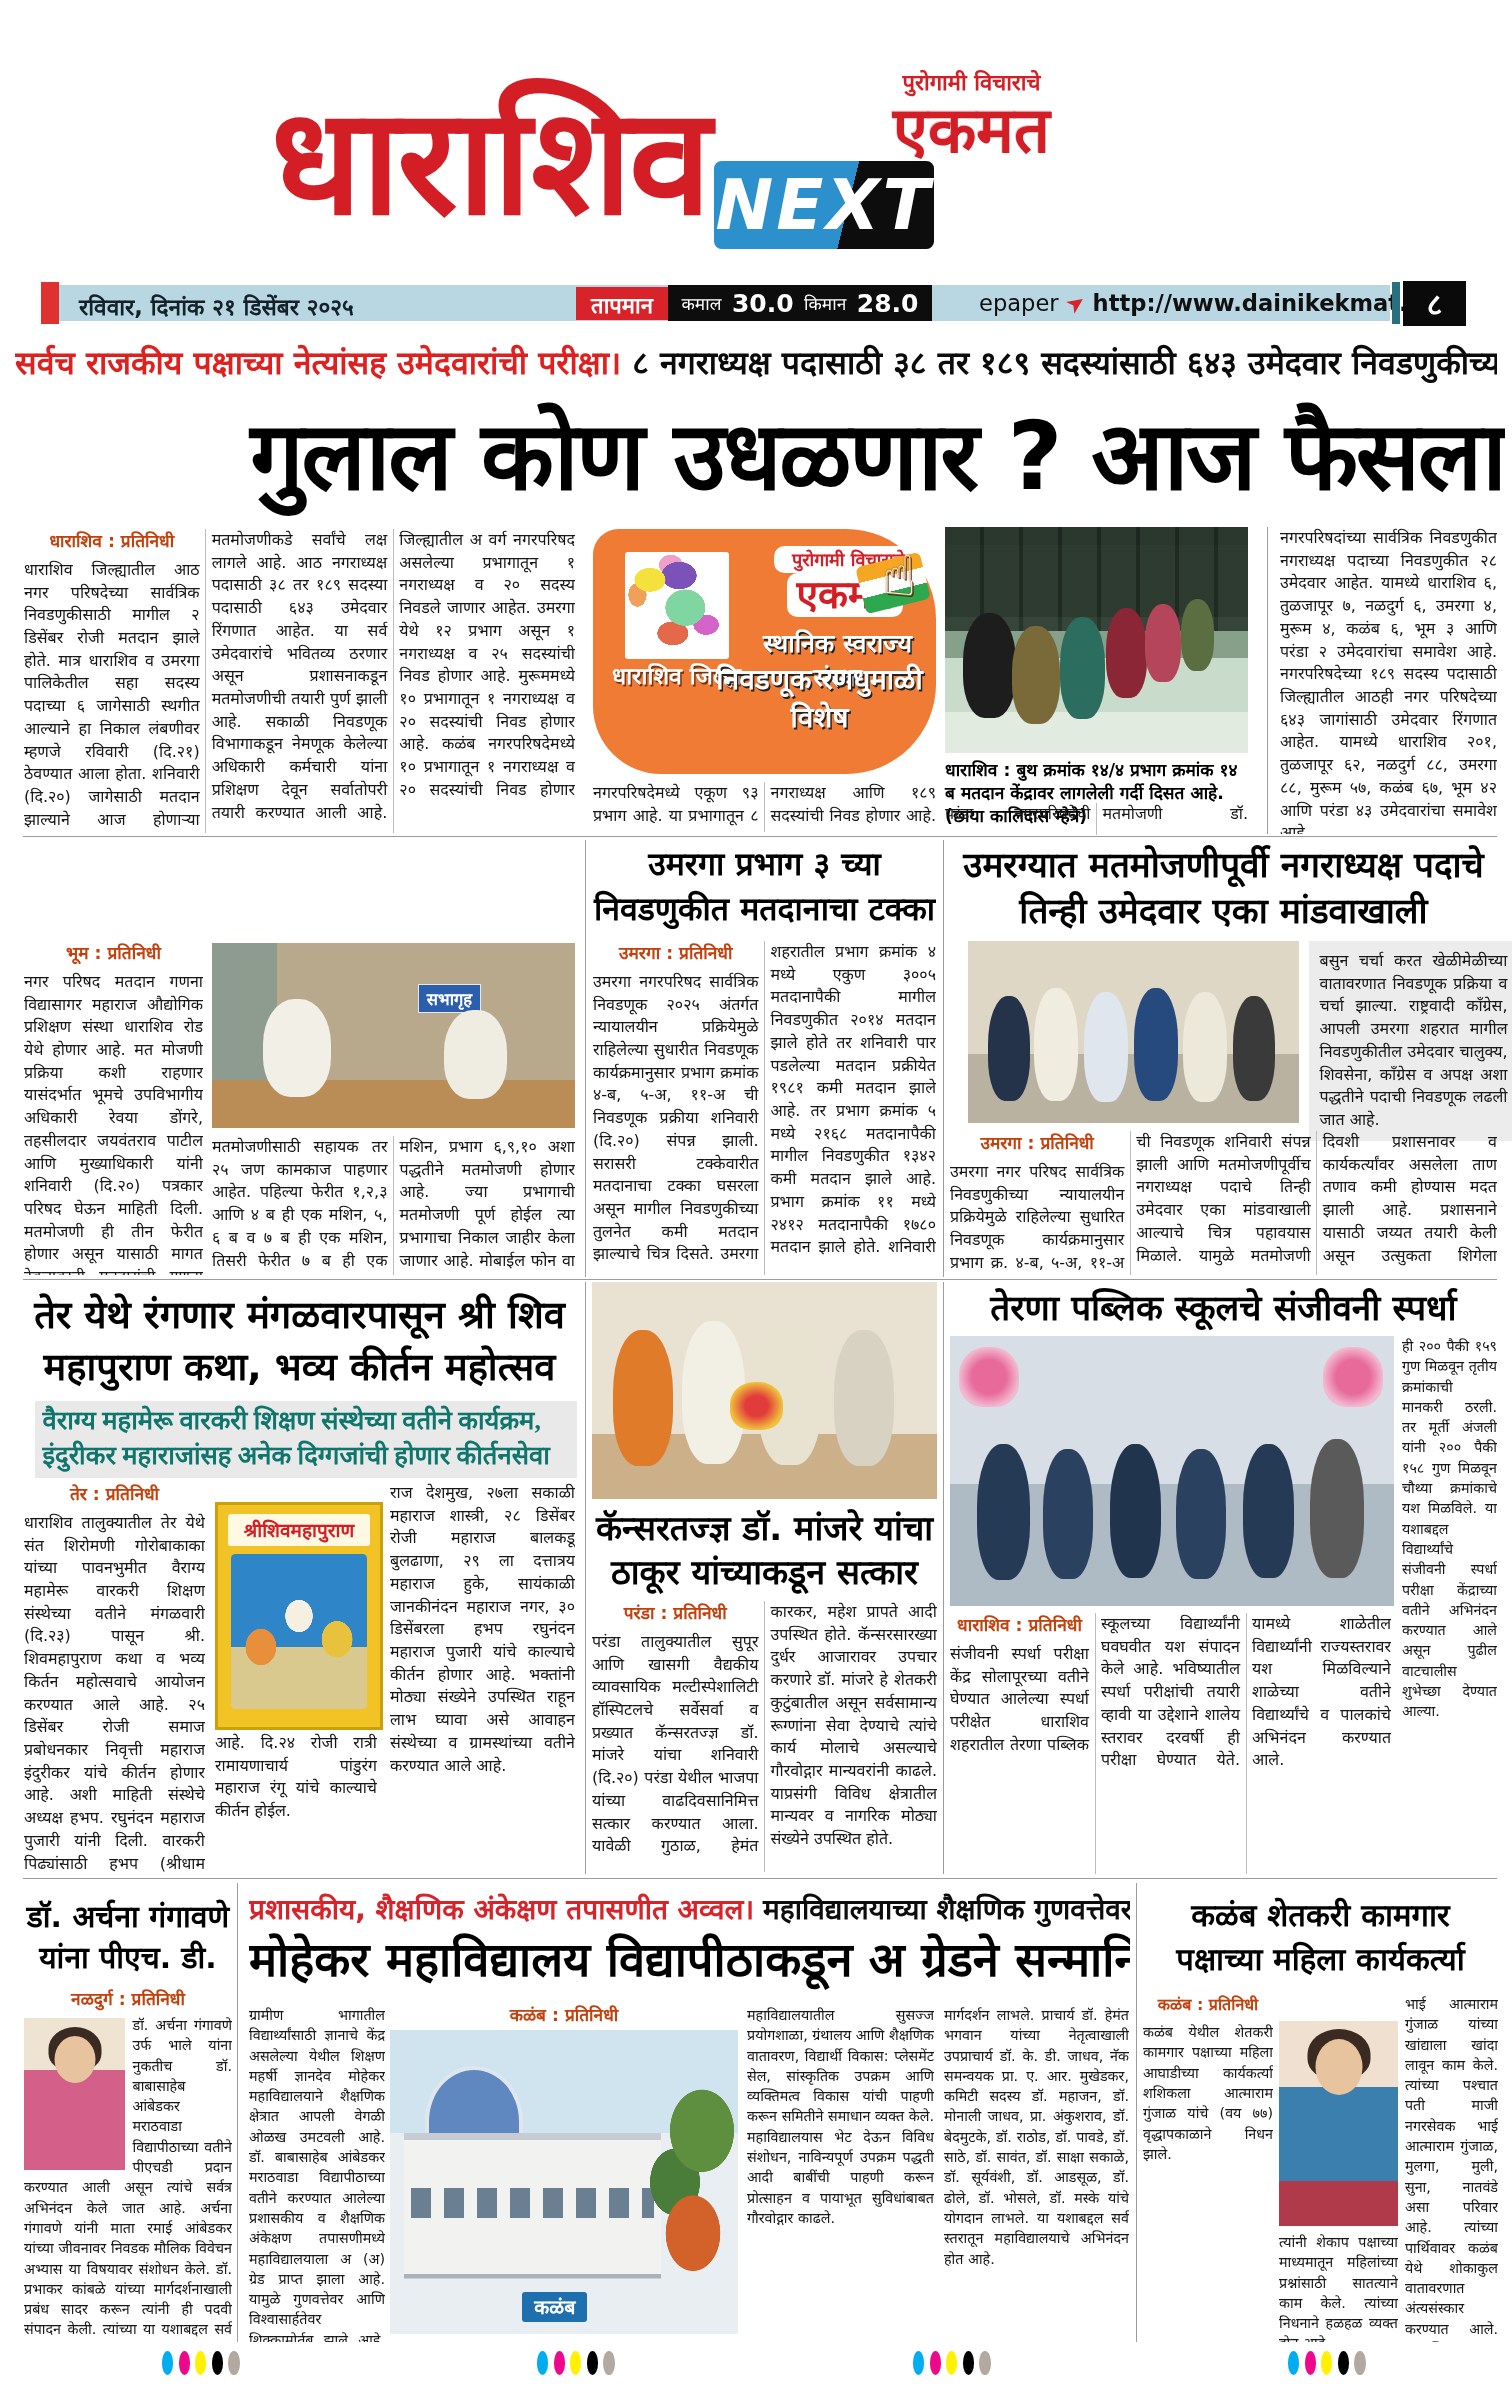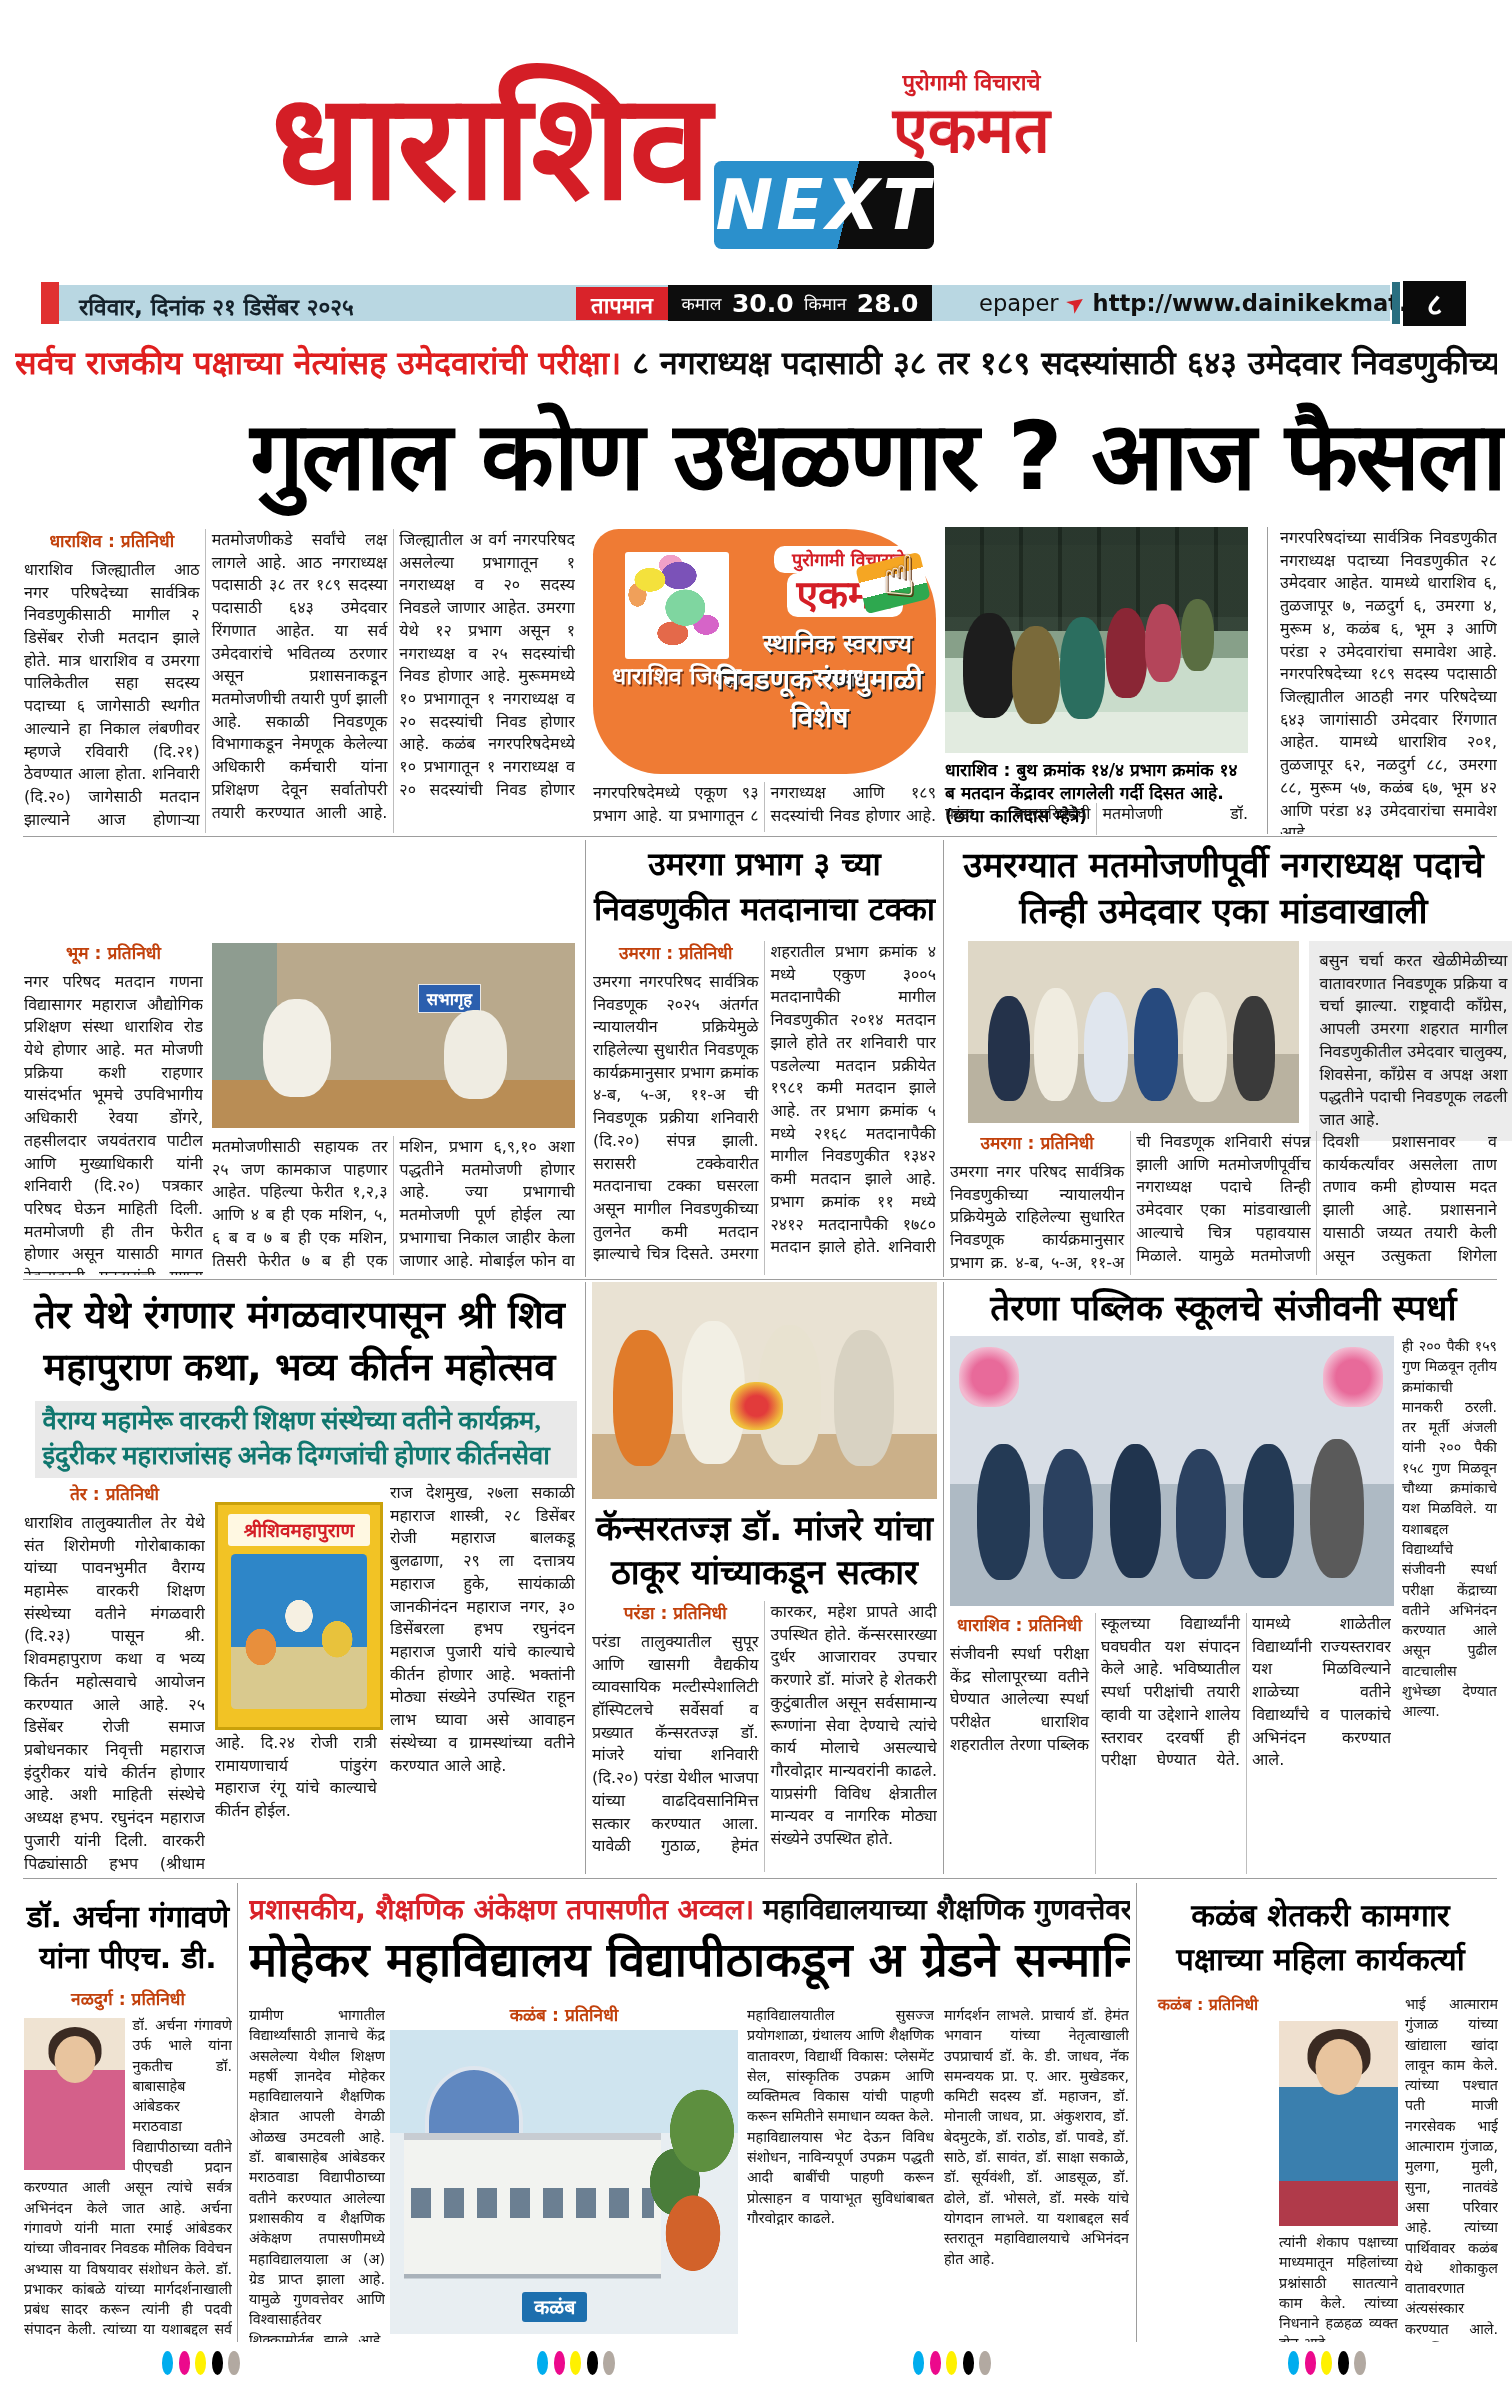--- a/index.html
+++ b/index.html
@@ -118,21 +118,21 @@
   .hair{position:absolute;left:50%;transform:translateX(-50%);border-radius:50% 50% 40% 40%;background:#3a2a22;}
 
   .dot-group{position:absolute;top:2351px;display:flex;}
   .dot{width:11.3px;height:24px;border-radius:50%;margin-right:5.3px;}
 </style>
 </head>
 <body>
 
 <div id="paper">
 
-  <div class="abs masthead-title" style="left:181px;top:39px;width:617px;height:226px;">धाराशिव</div>
+  <div class="abs masthead-title" style="left:181px;top:54px;width:617px;height:226px;">धाराशिव</div>
   <div class="abs" style="left:851px;top:66px;width:241px;">
     <div class="ekmat-small">पुरोगामी विचाराचे</div>
     <div class="ekmat-big">एकमत</div>
   </div>
   <div class="abs next-logo" style="left:714px;top:161px;width:220px;height:88px;">
     <span>NEXT</span>
   </div>
 
   <div class="abs datebar" style="left:41px;top:285px;width:1349px;height:36px;"></div>
   <div class="abs" style="left:41px;top:282px;width:18px;height:42px;background:#e03131;"></div>
@@ -308,20 +308,21 @@
     <div class="lbl">कळंब</div>
   </div>
   <div class="abs bodytext small" style="left:747px;top:2005px;width:187px;height:337px;">महाविद्यालयातील सुसज्ज प्रयोगशाळा, ग्रंथालय आणि शैक्षणिक वातावरण, विद्यार्थी विकास: प्लेसमेंट सेल, सांस्कृतिक उपक्रम आणि व्यक्तिमत्व विकास यांची पाहणी करून समितीने समाधान व्यक्त केले. महाविद्यालयास भेट देऊन विविध संशोधन, नाविन्यपूर्ण उपक्रम पद्धती आदी बाबींची पाहणी करून प्रोत्साहन व पायाभूत सुविधांबाबत गौरवोद्गार काढले.</div>
   <div class="abs bodytext small" style="left:944px;top:2005px;width:185px;height:337px;">मार्गदर्शन लाभले. प्राचार्य डॉ. हेमंत भगवान यांच्या नेतृत्वाखाली उपप्राचार्य डॉ. के. डी. जाधव, नॅक समन्वयक प्रा. ए. आर. मुखेडकर, कमिटी सदस्य डॉ. महाजन, डॉ. मोनाली जाधव, प्रा. अंकुशराव, डॉ. बेदमुटके, डॉ. राठोड, डॉ. पावडे, डॉ. साठे, डॉ. सावंत, डॉ. साक्षा सकाळे, डॉ. सूर्यवंशी, डॉ. आडसूळ, डॉ. ढोले, डॉ. भोसले, डॉ. मस्के यांचे योगदान लाभले. या यशाबद्दल सर्व स्तरातून महाविद्यालयाचे अभिनंदन होत आहे.</div>
 
   <div class="vrule" style="left:1136px;top:1883px;height:459px;"></div>
 
   <div class="abs hl" style="left:1143px;top:1893px;width:355px;height:89px;font-size:31px;line-height:44px;">कळंब शेतकरी कामगार पक्षाच्या महिला कार्यकर्त्या शशिकला गुंजाळ यांचे निधन</div>
   <div class="abs bodytext small" style="left:1143px;top:1994px;width:130px;height:348px;">
     <div class="byline" style="font-size:16px;">कळंब : प्रतिनिधी</div>
+    <div>कळंब येथील शेतकरी कामगार पक्षाच्या महिला आघाडीच्या कार्यकर्त्या शशिकला आत्माराम गुंजाळ यांचे (वय ७७) वृद्धापकाळाने निधन झाले.</div>
   </div>
   <div class="photo ph-portrait-blue" style="left:1279px;top:2021px;width:119px;height:205px;">
     <div class="hair" style="top:4%;width:63px;height:50px;"></div>
     <div class="face" style="top:9%;width:47px;height:56px;"></div>
   </div>
   <div class="abs bodytext small" style="left:1279px;top:2232px;width:119px;height:110px;">त्यांनी शेकाप पक्षाच्या माध्यमातून महिलांच्या प्रश्नांसाठी सातत्याने काम केले. त्यांच्या निधनाने हळहळ व्यक्त होत आहे.</div>
   <div class="abs bodytext small" style="left:1405px;top:1994px;width:93px;height:348px;">भाई आत्माराम गुंजाळ यांच्या खांद्याला खांदा लावून काम केले. त्यांच्या पश्चात पती माजी नगरसेवक भाई आत्माराम गुंजाळ, मुलगा, मुली, सुना, नातवंडे असा परिवार आहे. त्यांच्या पार्थिवावर कळंब येथे शोकाकुल वातावरणात अंत्यसंस्कार करण्यात आले. सामाजिक व राजकीय कार्यकर्त्या म्हणून त्या परिचित होत्या.</div>
 
   <div class="dot-group" style="left:162px;">
       <div class="dot" style="background: rgb(0, 173, 238);"></div>

